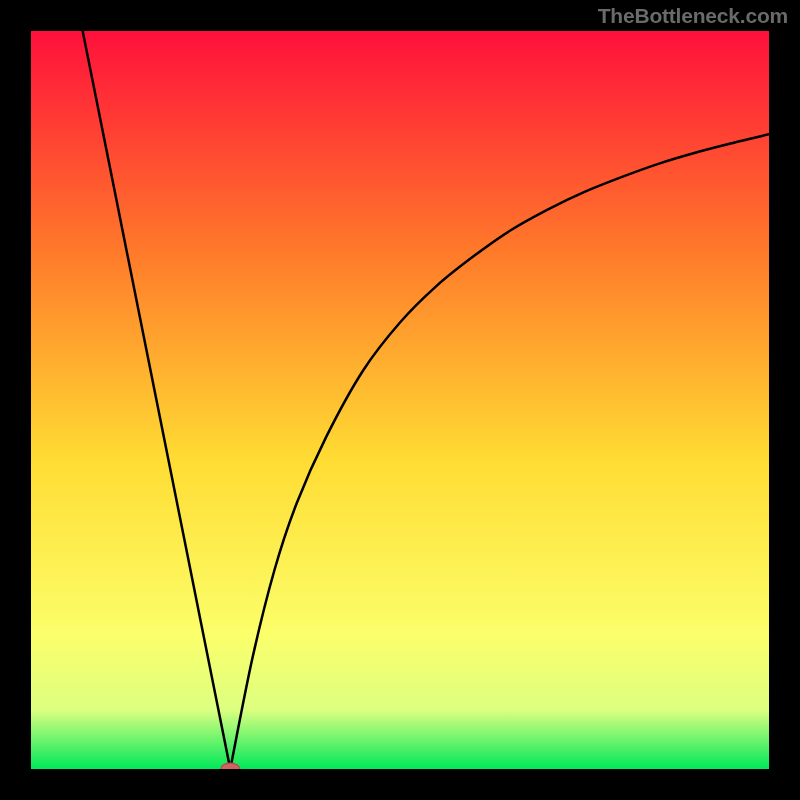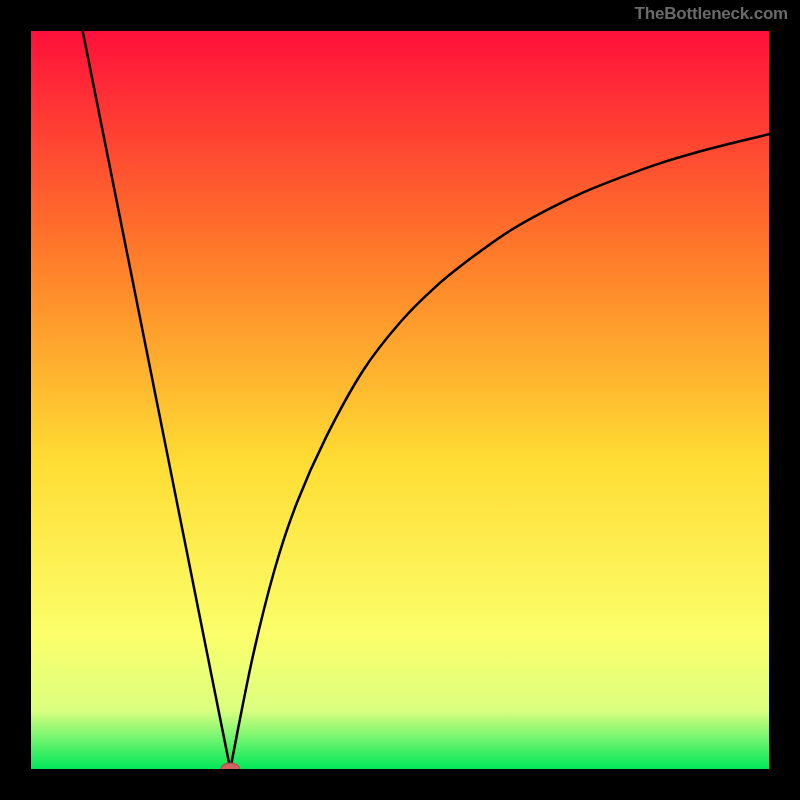--- a/index.html
+++ b/index.html
@@ -15,21 +15,21 @@
     position: relative;
     width: 800px;
     height: 800px;
     background: #000000;
   }
   .attribution {
     position: absolute;
     top: 4px;
     right: 12px;
     color: #6a6a6a;
-    font-size: 17px;
+    font-size: 21px;
     font-weight: 600;
     letter-spacing: -0.2px;
   }
   .plot-wrap {
     position: absolute;
     left: 31px;
     top: 31px;
     width: 738px;
     height: 738px;
     box-sizing: border-box;

